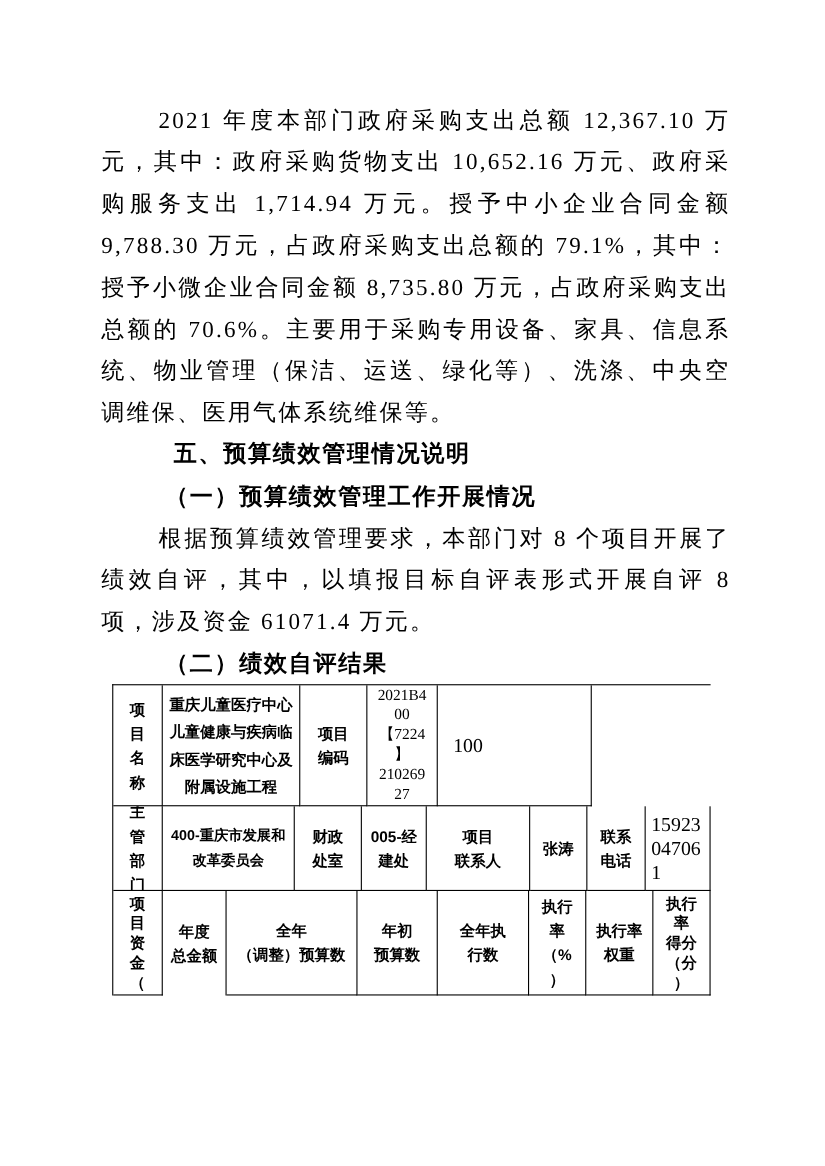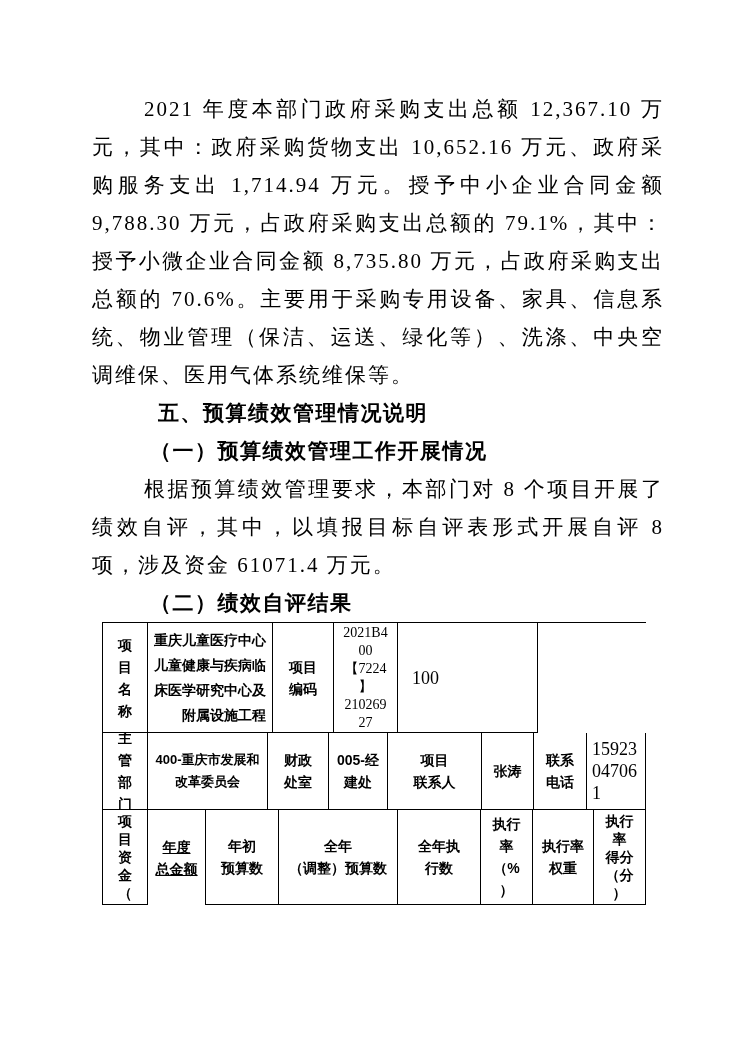--- a/index.html
+++ b/index.html
@@ -52,21 +52,21 @@
     font-family:"Liberation Sans", sans-serif;
     font-weight:bold; font-size:14px; line-height:22px;
     padding:1px 2px;
   }
   .c.serif { font-family:"Liberation Serif", serif; font-weight:normal; font-size:18px; }
   .c.code  { font-family:"Liberation Serif", serif; font-weight:normal; font-size:14px; line-height:18px; }
   .c.left  { justify-content:flex-start; text-align:left; padding-left:8px; }
   .c.lh18  { line-height:18px; }
   .c.lh25  { line-height:25px; }
   .c.fs13  { font-size:13px; }
-  .c.nobb  { border-bottom:none;text-decoration:underline; }
+  .c.nobb  { border-bottom:none; }
 </style>
 </head>
 <body>
 
 <div class="page">
   <div class="doc-body">
 
     <p class="para">2021 年度本部门政府采购支出总额 12,367.10 万元，其中：政府采购货物支出 10,652.16 万元、政府采购服务支出 1,714.94 万元。授予中小企业合同金额 9,788.30 万元，占政府采购支出总额的 79.1%，其中：授予小微企业合同金额 8,735.80 万元，占政府采购支出总额的 70.6%。主要用于采购专用设备、家具、信息系统、物业管理（保洁、运送、绿化等）、洗涤、中央空调维保、医用气体系统维保等。</p>
 
     <p class="h-black">五、预算绩效管理情况说明</p>
@@ -78,21 +78,21 @@
     <p class="h-kai">（二）绩效自评结果</p>
 
 
     <div class="pt">
 
       <div class="r r1">
         <div class="c" style="flex:0 0 45px;">项
 目
 名
 称</div>
-        <div class="c lh25" style="flex:0 0 125px;text-align:right;">重庆儿童医疗中心
+        <div class="c lh25" style="flex:0 0 125px;">重庆儿童医疗中心
 儿童健康与疾病临
 床医学研究中心及
 附属设施工程</div>
         <div class="c" style="flex:0 0 61px;">项目
 编码</div>
         <div class="c code" style="flex:0 0 64px;">2021B4
 00
 【7224
 】
 210269
@@ -122,24 +122,24 @@
       </div>
 
       <div class="r r3">
         <div class="c lh18" style="flex:0 0 45px;">项
 目
 资
 金
 （</div>
         <div class="c nobb" style="flex:0 0 58px;">年度
 总金额</div>
+        <div class="c" style="flex:0 0 119px;">全年
+（调整）预算数</div>
         <div class="c" style="flex:0 0 73px;">年初
 预算数</div>
-        <div class="c" style="flex:0 0 119px;">全年
-（调整）预算数</div>
         <div class="c" style="flex:0 0 83px;">全年执
 行数</div>
         <div class="c" style="flex:0 0 52px;">执行
 率
 （%
 ）</div>
         <div class="c" style="flex:0 0 61px;">执行率
 权重</div>
         <div class="c lh18" style="flex:0 0 52px;">执行
 率

